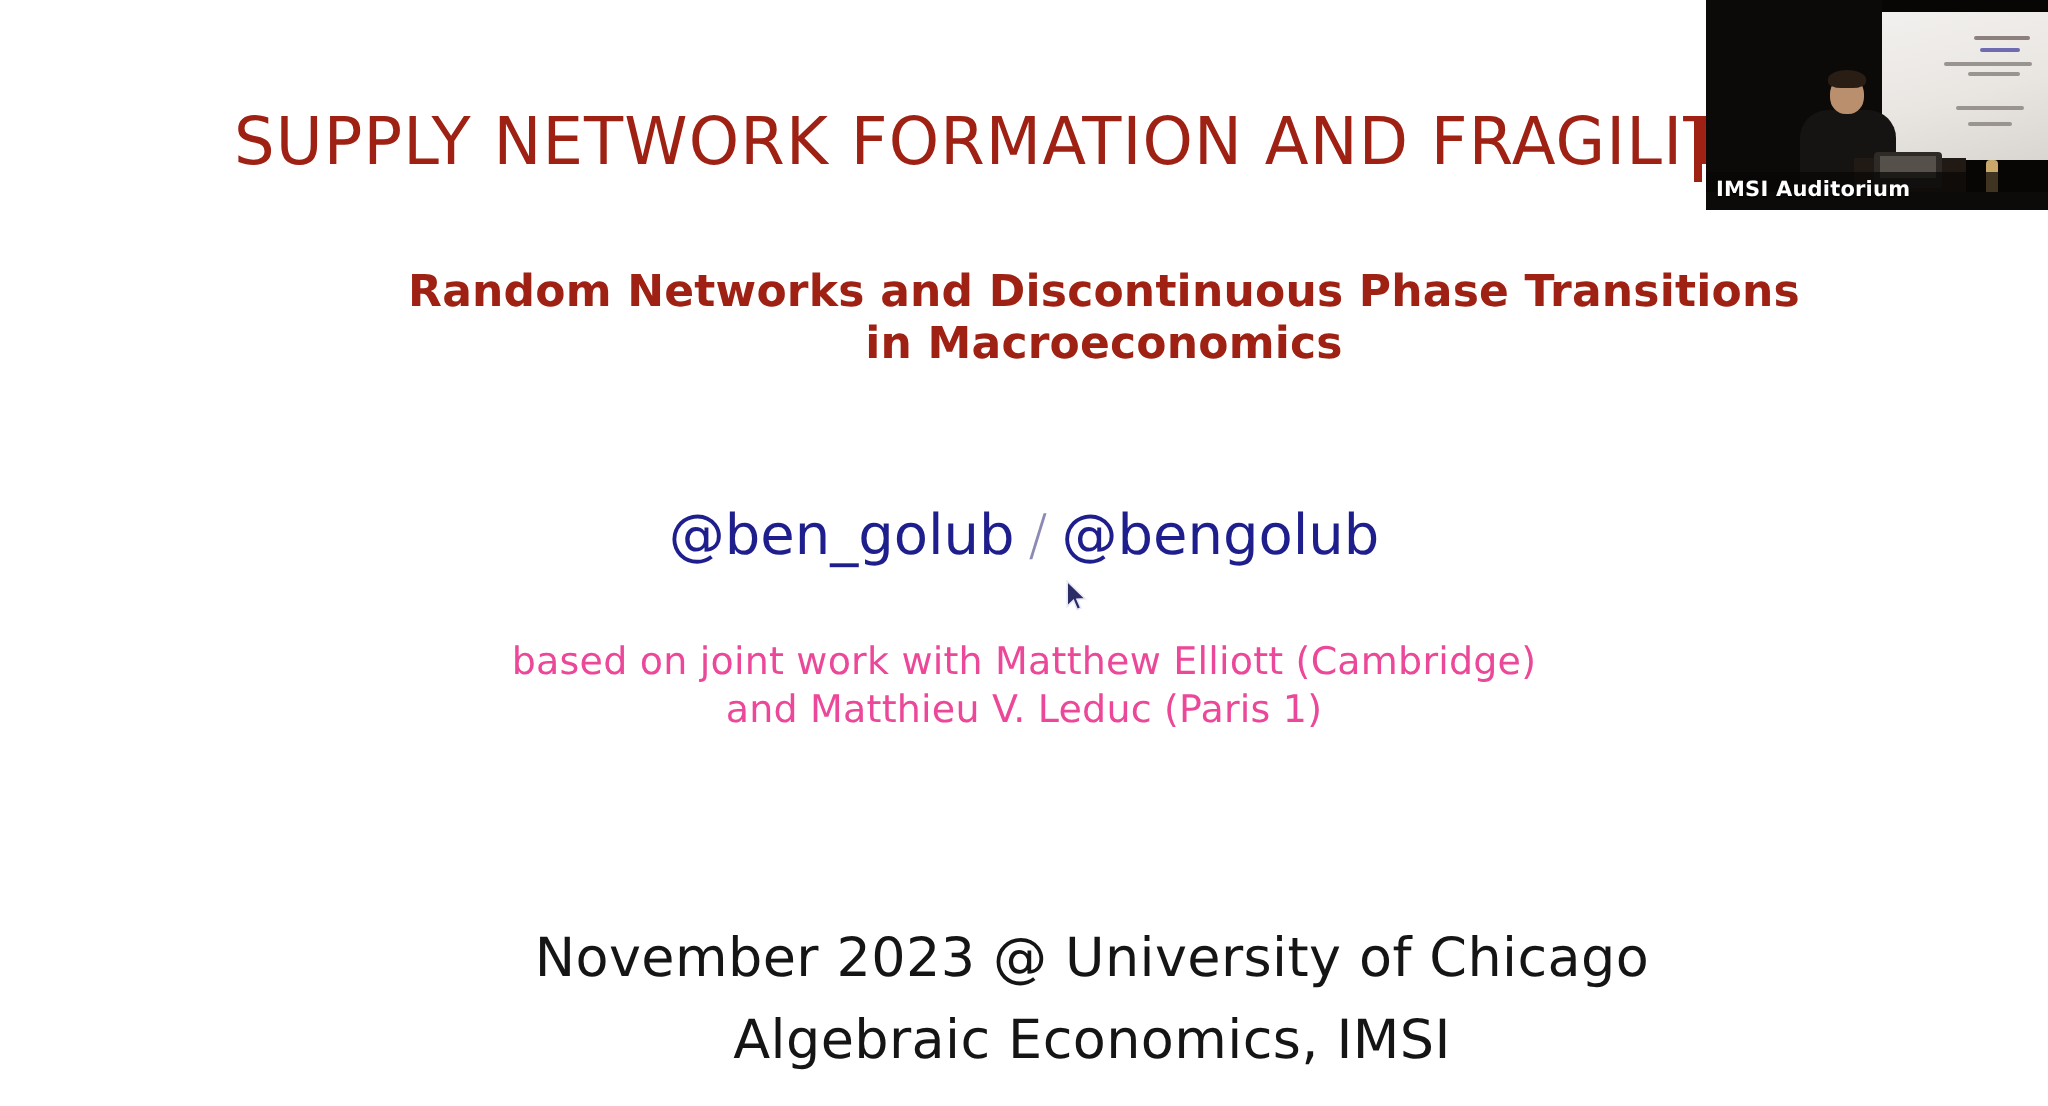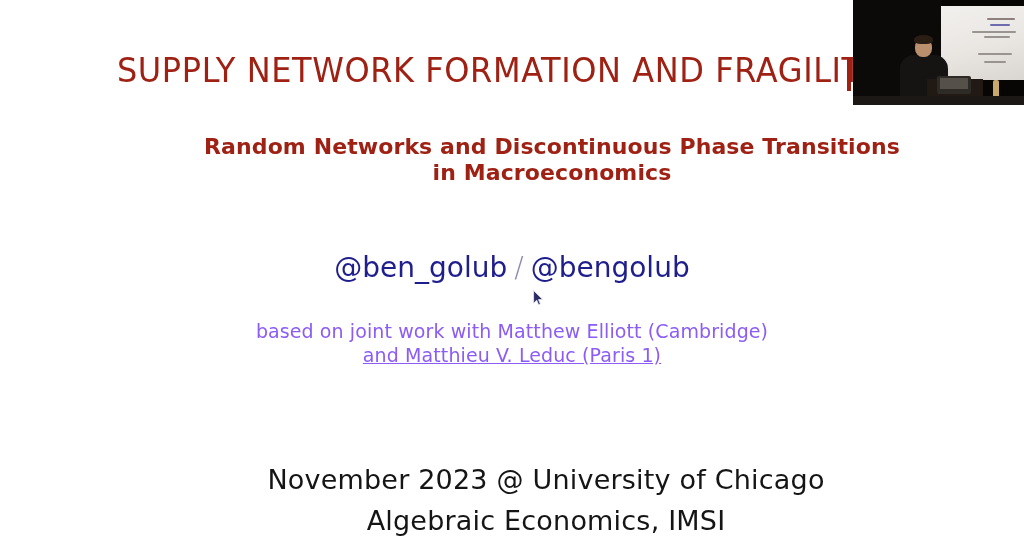--- a/index.html
+++ b/index.html
@@ -100,28 +100,28 @@
     height: 16px;
     pointer-events: none;
   }
 
   .coauthors {
     position: absolute;
     left: 0;
     top: 320px;
     width: 1024px;
     text-align: center;
-    color: #8b5cf6;
+    color: #ec4899;
     font-family: "DejaVu Sans", sans-serif;
     font-size: 19px;
     font-weight: 400;
     line-height: 1.25;
     letter-spacing: 0.1px;
   }
-  .coauthors .line2 { display: block; text-decoration: underline; }
+  .coauthors .line2 { display: block; }
 
   
   .venue-block {
     position: absolute;
     left: 0;
     top: 460px;
     width: 1024px;
     text-align: center;
     color: #151515;
     font-family: "DejaVu Sans", sans-serif;
@@ -320,15 +320,18 @@
       <div class="speaker-body"></div>
       <div class="speaker-head"></div>
       <div class="speaker-hair"></div>
       <div class="podium"></div>
       <div class="laptop">
         <div class="laptop-screen"></div>
       </div>
       <div class="bottle"></div>
       <div class="table-edge"></div>
     </div>
+    <div class="video-label">
+      <span>IMSI Auditorium</span>
+    </div>
   </div>
 
 </div>
 
 </body></html>

